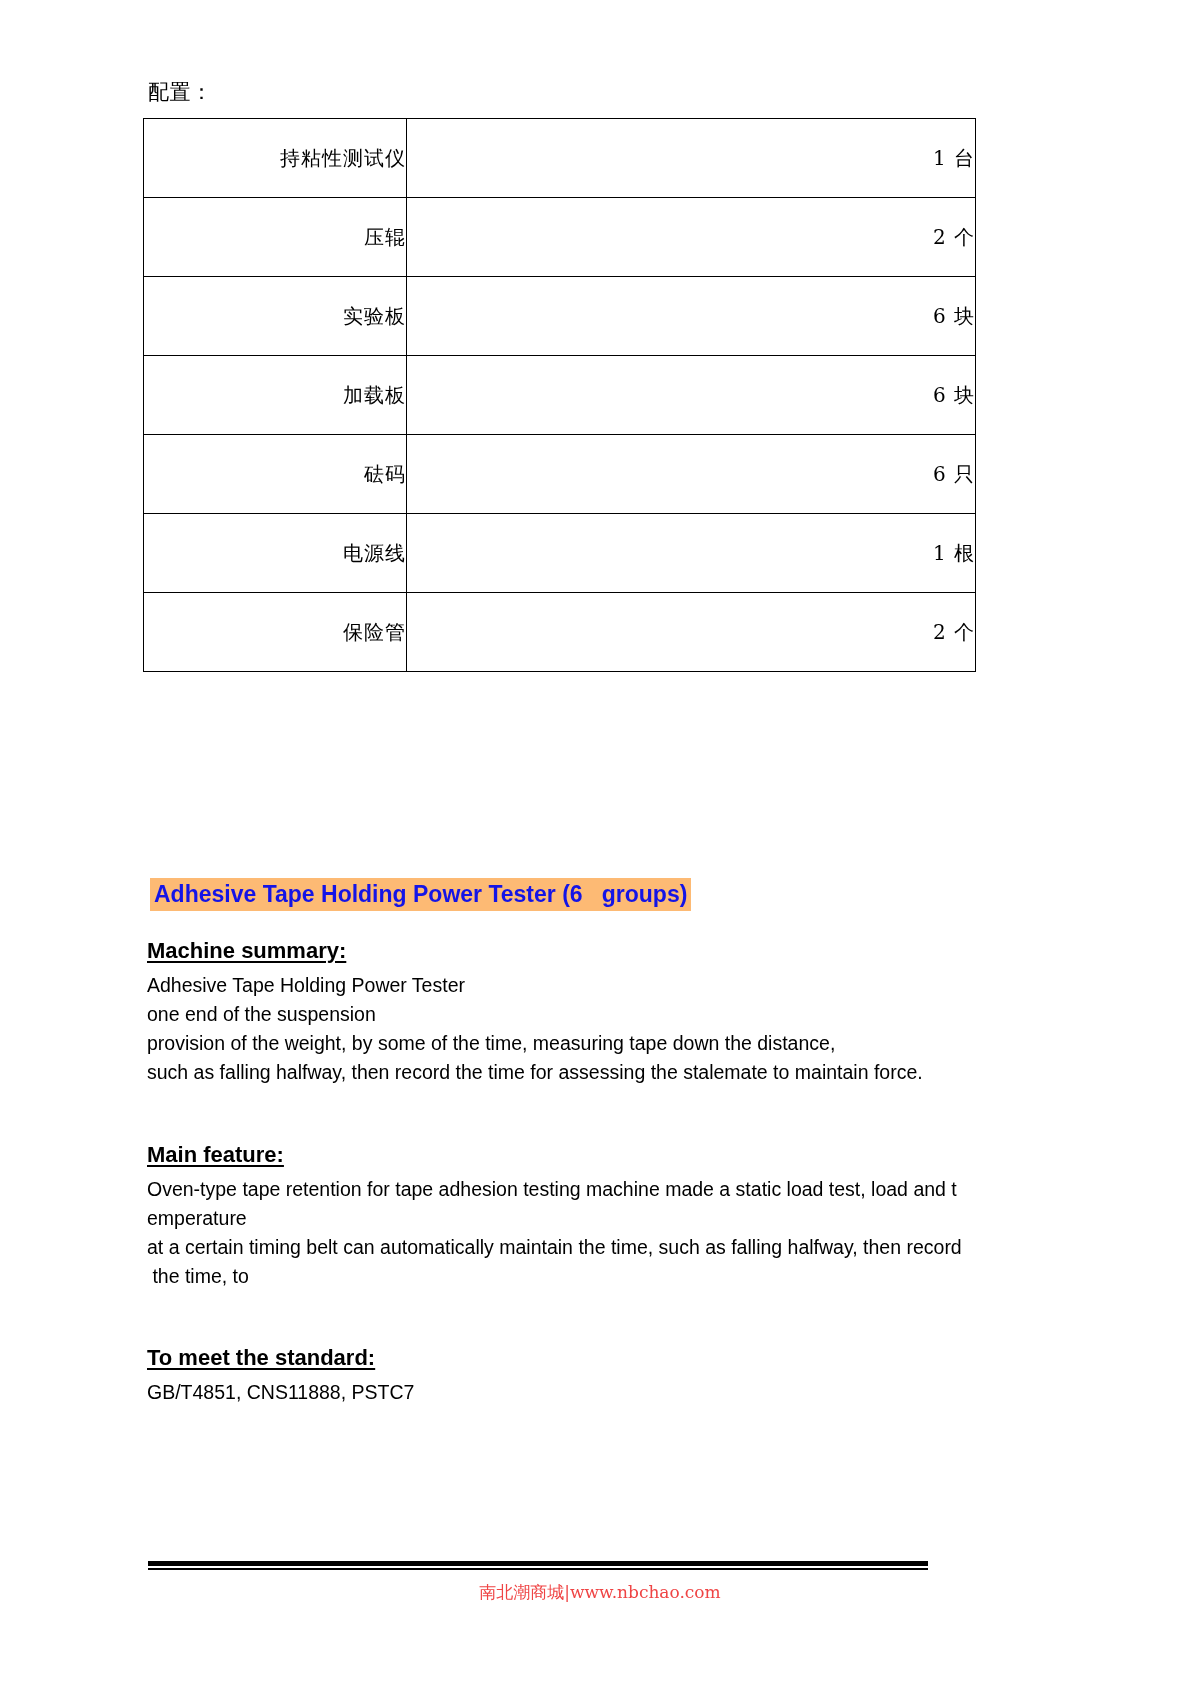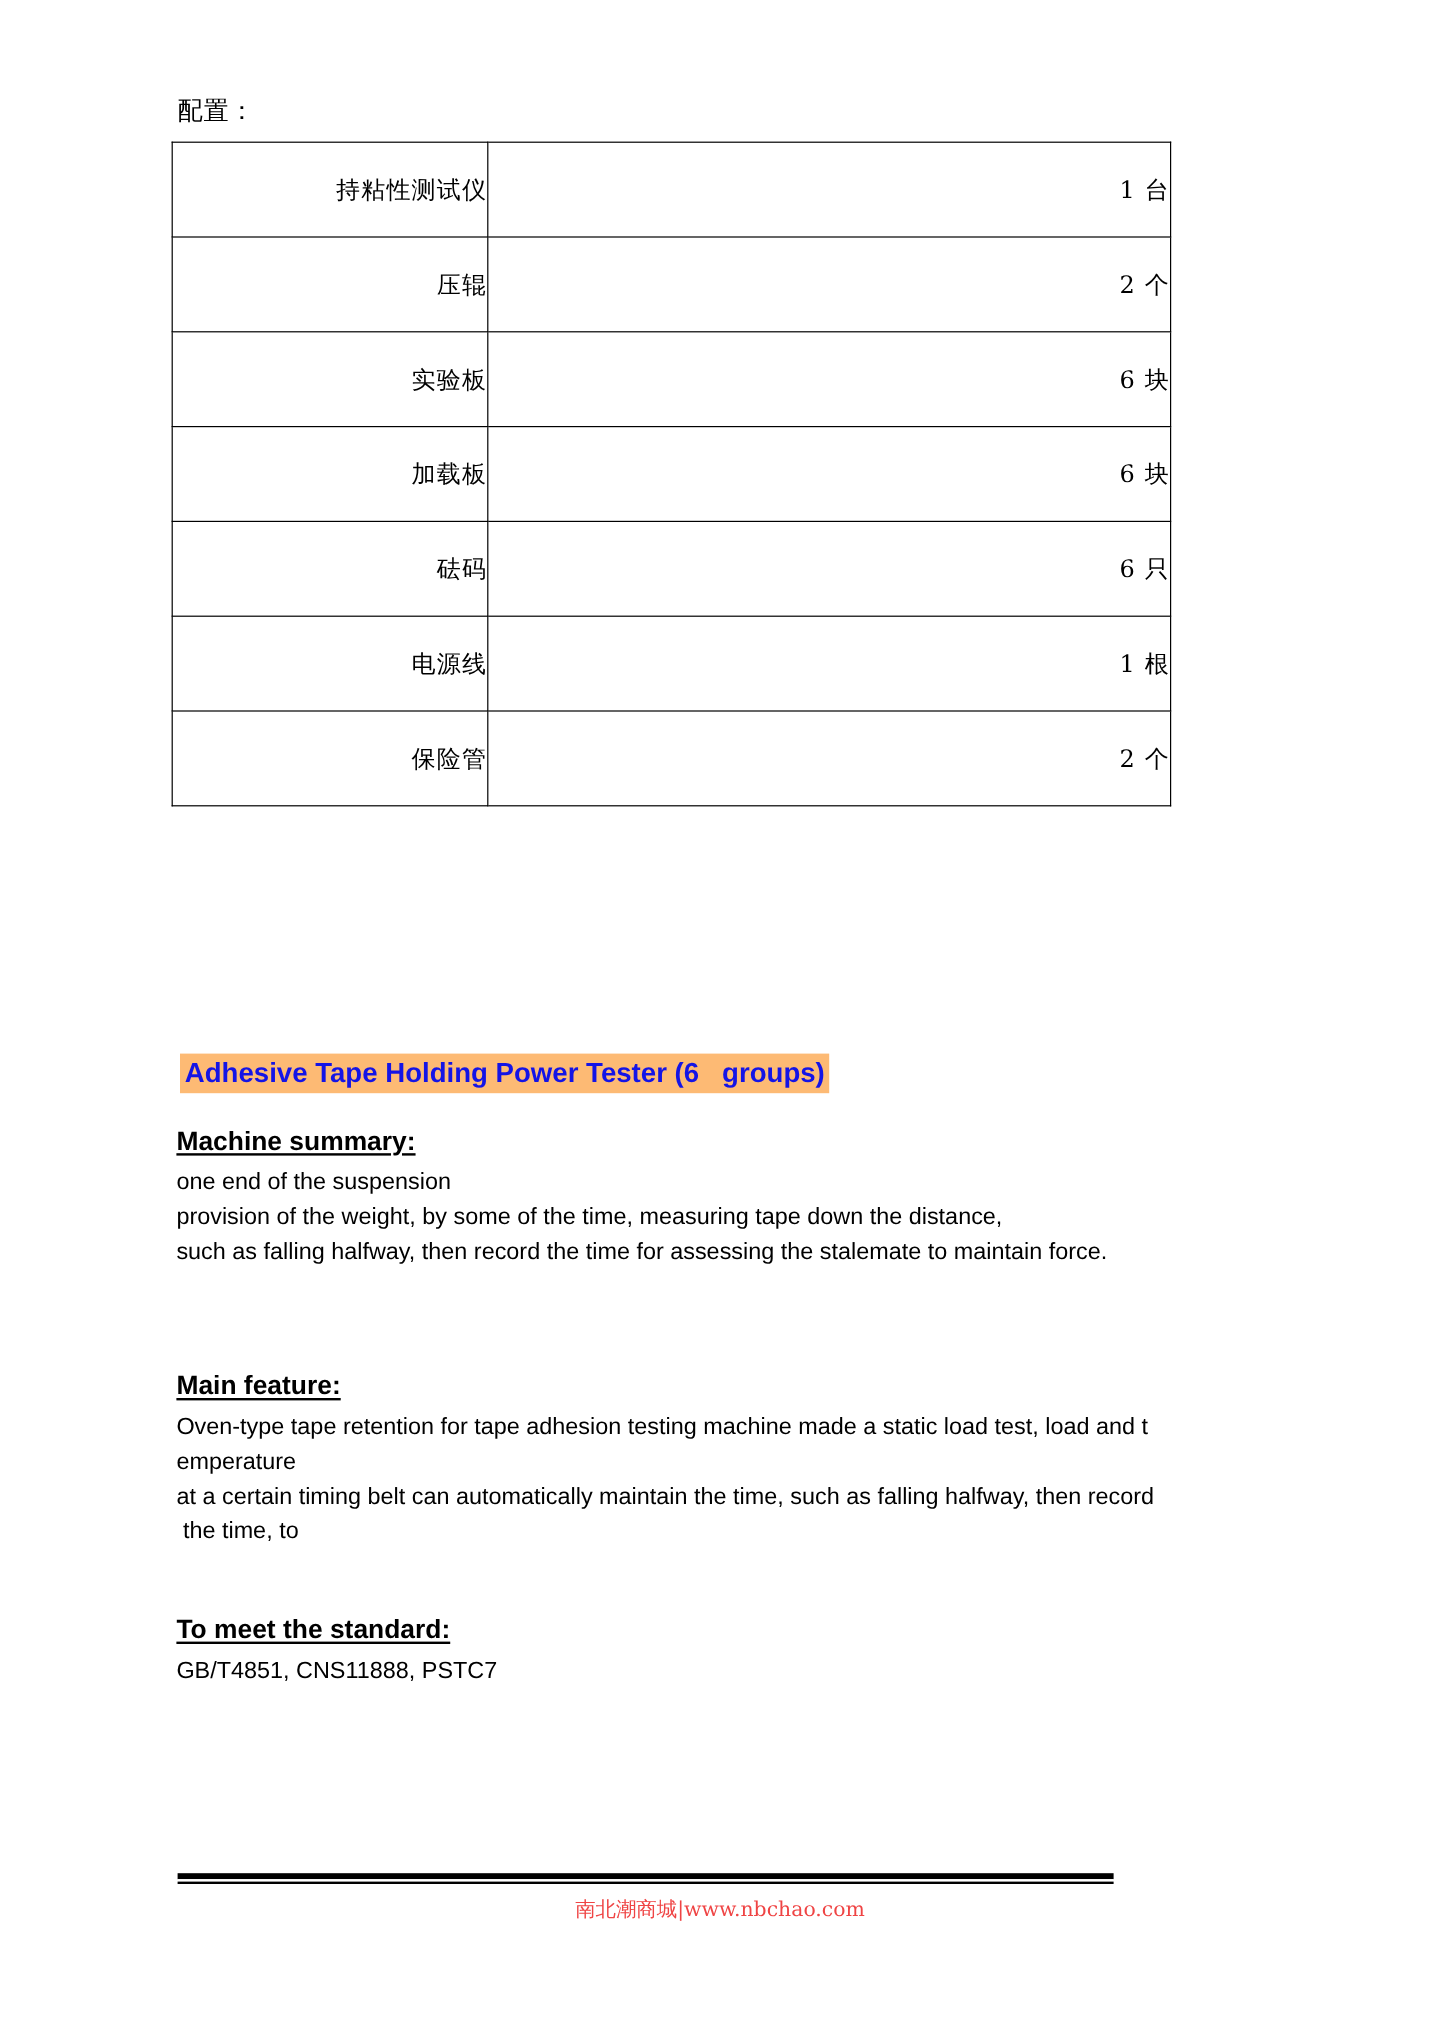--- a/index.html
+++ b/index.html
@@ -171,20 +171,21 @@
         <td class="col-name">保险管</td>
         <td class="col-qty">2 个</td>
       </tr>
     </tbody>
   </table>
 
   <div class="product-title">Adhesive Tape Holding Power Tester (6   groups)</div>
 
   <div class="section sec-machine">
     <div class="sec-head">Machine summary:</div>
+    <p class="sec-line">Adhesive Tape Holding Power Tester</p>
     <p class="sec-line">one end of the suspension</p>
     <p class="sec-line">provision of the weight, by some of the time, measuring tape down the distance,</p>
     <p class="sec-line">such as falling halfway, then record the time for assessing the stalemate to maintain force.</p>
   </div>
 
   <div class="section sec-feature">
     <div class="sec-head">Main feature:</div>
     <p class="sec-line">Oven-type tape retention for tape adhesion testing machine made a static load test, load and t</p>
     <p class="sec-line">emperature</p>
     <p class="sec-line">at a certain timing belt can automatically maintain the time, such as falling halfway, then record</p>

